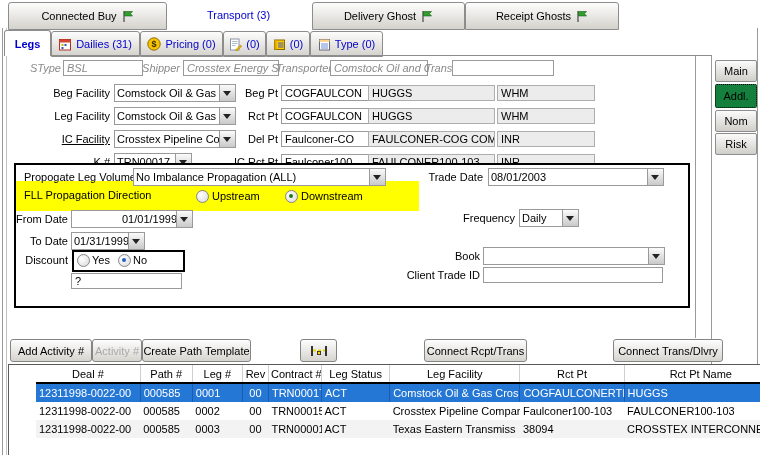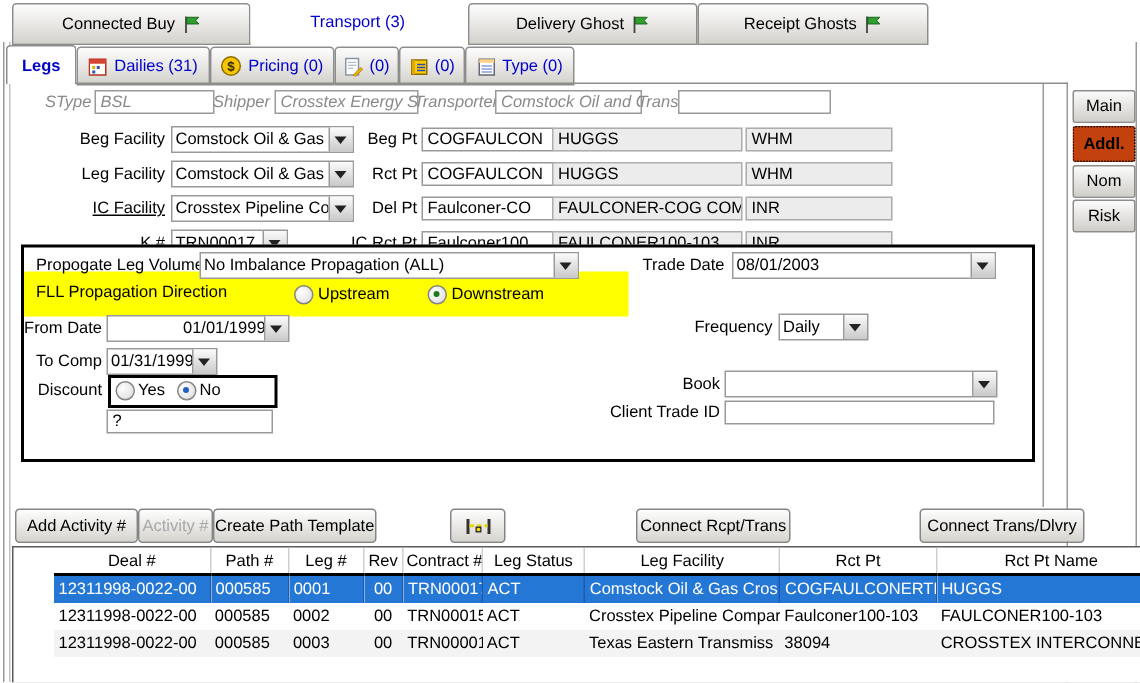--- a/index.html
+++ b/index.html
@@ -17,21 +17,21 @@
   .dd{width:15px;border-left:1px solid #9a9a9a;background:linear-gradient(#fbfbfb,#c9c9c9);position:relative;flex:none;}
   .dd::after{content:"";position:absolute;left:3px;top:6px;border:4px solid transparent;border-top:5px solid #222;}
   .tab{position:absolute;display:flex;align-items:center;justify-content:center;gap:4px;
        background:linear-gradient(#fdfdfd,#d4d2cc);border:1px solid #8d8d8d;border-radius:3px 3px 0 0;
        overflow:hidden;white-space:nowrap;}
   .tab.active-top{background:#fff;border:none;color:#0000cd;}
   .subtab{color:#0000cd;}
   .subtab.active{background:#fff;border-bottom:none;font-weight:bold;z-index:3;}
   .sidetab{position:absolute;left:715px;width:40px;height:20px;display:flex;align-items:center;justify-content:center;
        background:linear-gradient(#fbfbfb,#d0cec8);border:1px solid #8d8d8d;border-radius:2px;}
-  .sidetab.hl{background:#c2410c;border:1px dotted #000;font-weight:bold;height:22px;}
+  .sidetab.hl{background:#15803d;border:1px dotted #000;font-weight:normal;height:22px;}
   .btn{position:absolute;height:21px;display:flex;align-items:center;justify-content:center;
        background:linear-gradient(#fdfdfd,#d6d4ce);border:1px solid #848484;border-radius:3px;
        white-space:nowrap;padding:0 0;}
   .btn.disabled{color:#a8a8a8;}
   .vline{position:absolute;width:0;border-left:1px solid #9a9a9a;}
   .hline{position:absolute;height:0;border-top:1px solid #8d8d8d;}
   .radio{position:absolute;width:11px;height:11px;border:1px solid #858585;border-radius:50%;
        background:radial-gradient(circle at 35% 35%,#fff,#d9d9d9);}
   .radio i{position:absolute;left:2.5px;top:2.5px;width:4.5px;height:4.5px;border-radius:50%;display:block;}
   .dot-green{background:#1c7a1c;}
@@ -205,21 +205,21 @@
   <div class="combo" style="left:71px;top:210px;width:72px;padding-left:48px;">
     <span class="txt">01/01/1999</span>
       <span class="dd"></span>
   </div>
   <div class="lbl r" style="left:460px;top:212px;width:55px;">Frequency</div>
   <div class="combo" style="left:519px;top:209px;width:58px;">
     <span class="txt">Daily</span>
       <span class="dd"></span>
   </div>
 
-  <div class="lbl r" style="left:16px;top:235px;width:52px;">To Comp</div>
+  <div class="lbl r" style="left:16px;top:235px;width:52px;">To Date</div>
   <div class="combo" style="left:71px;top:232px;width:72px;">
     <span class="txt">01/31/1999</span>
       <span class="dd"></span>
   </div>
 
   <div class="lbl r" style="left:16px;top:254px;width:52px;">Discount</div>
   <div class="abs" style="left:72px;top:250px;width:82px;height:18px;border:2px solid #000;background:#fff;"></div>
   <span class="radio" style="left:77px;top:254px;"></span>
   <div class="lbl" style="left:92px;top:254px;">Yes</div>
   <span class="radio" style="left:118px;top:254px;">

